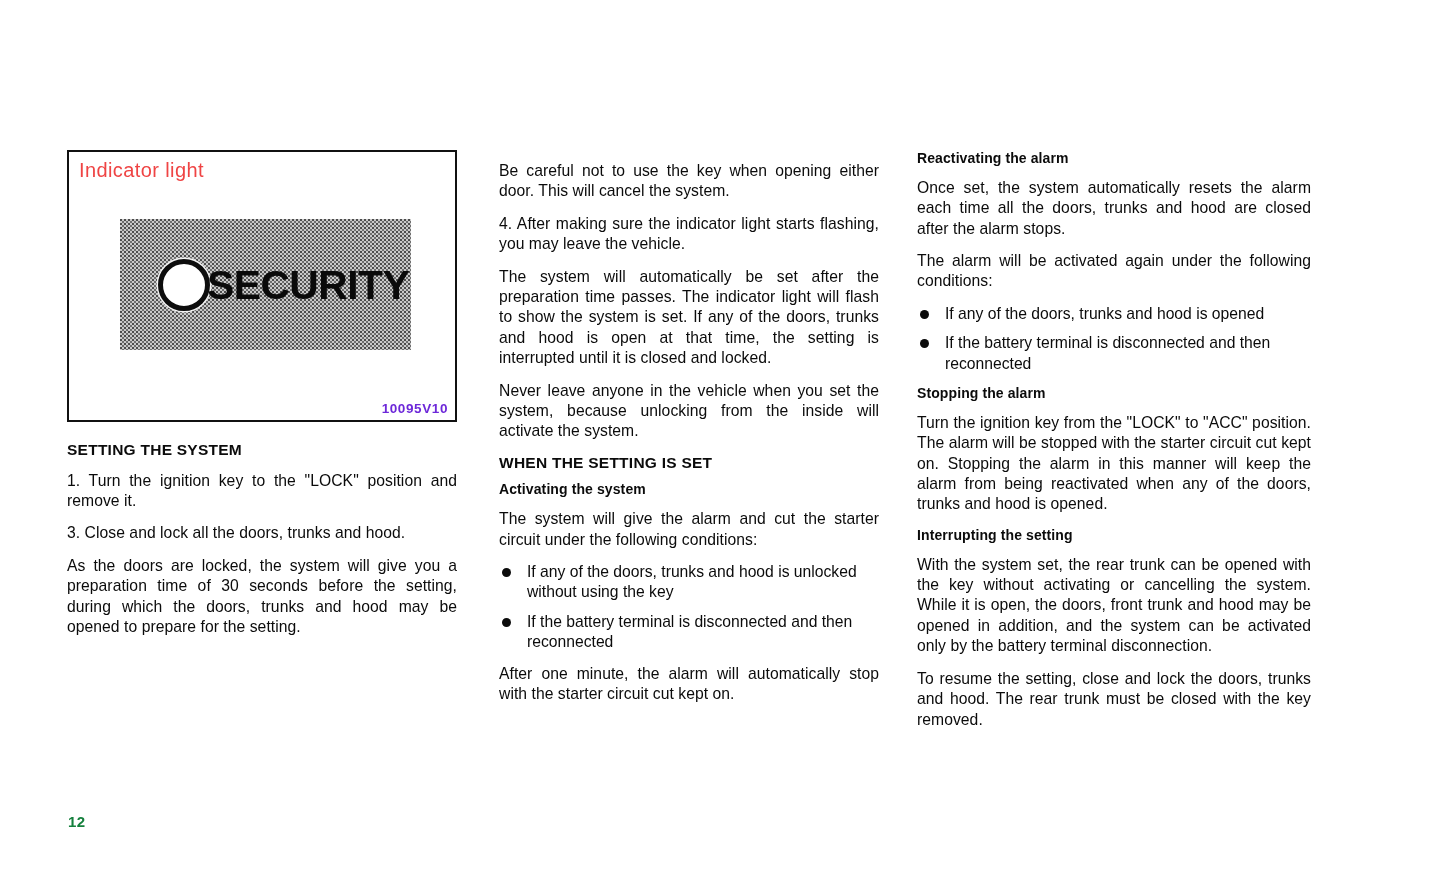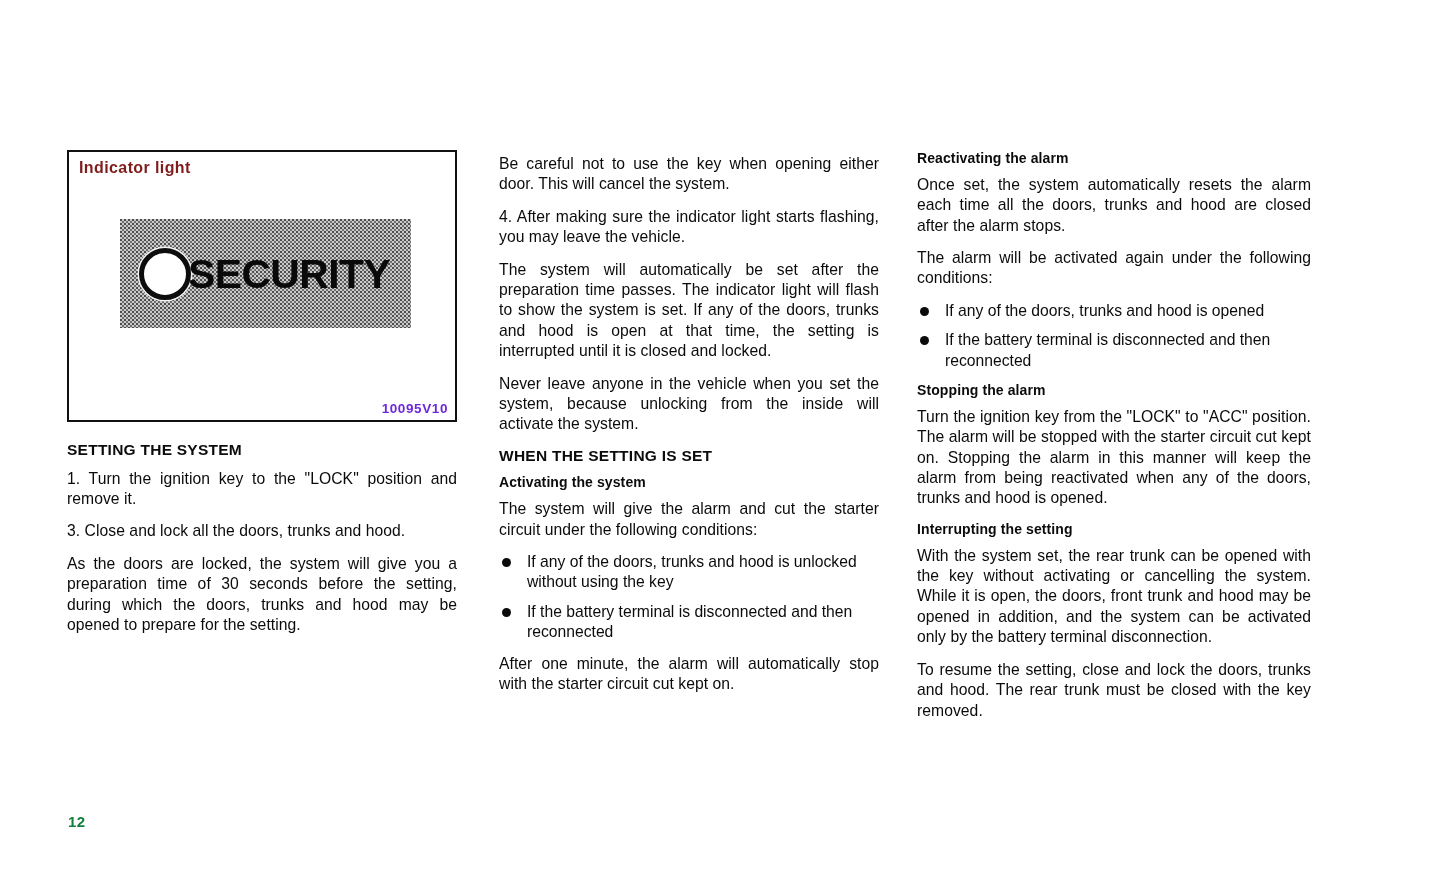--- a/index.html
+++ b/index.html
@@ -37,51 +37,51 @@
     width: 390px;
     height: 272px;
     border: 2px solid #111;
     background: #fff;
     margin-bottom: 19px;
   }
   .figure-caption-top {
     position: absolute;
     top: 8px;
     left: 10px;
-    font-size: 16px;
-    font-weight: bold;
+    font-size: 20px;
+    font-weight: normal;
     letter-spacing: 0.4px;
     line-height: 1;
-    color: #7f1d1d;
+    color: #ef4444;
   }
   .figure-code {
     position: absolute;
     right: 7px;
     bottom: 4px;
     font-size: 13.5px;
     font-weight: bold;
     letter-spacing: 0.6px;
     font-family: "Liberation Sans", sans-serif;
     color: #6d28d9;
   }
   .indicator-panel {
     position: absolute;
     left: 51px;
     top: 67px;
     width: 291px;
-    height: 109px;
+    height: 131px;
     background-color: #c9c9c9;
     background-image:
       radial-gradient(circle at 1px 1px, rgba(0,0,0,0.62) 0.9px, transparent 1.1px),
       radial-gradient(circle at 3px 3px, rgba(0,0,0,0.45) 0.8px, transparent 1.0px);
     background-size: 4px 4px, 4px 4px;
     display: flex;
     align-items: center;
     justify-content: flex-start;
-    padding-left: 19px;
+    padding-left: 38px;
     box-sizing: border-box;
   }
   .indicator-ring {
     width: 42px;
     height: 42px;
     border-radius: 50%;
     border: 5px solid #0d0d0d;
     background: #ffffff;
     box-shadow: 0 0 0 1.5px #f2f2f2;
     flex: 0 0 auto;
@@ -109,21 +109,21 @@
   .h-minor {
     font-size: 14px;
     font-weight: bold;
     letter-spacing: 0.1px;
     margin: 9px 0 8px 0;
     line-height: 1.2;
   }
   p.body {
     font-size: 15.7px;
     line-height: 1.30;
-    margin: 4px 0 12px 0;
+    margin: 11px 0 12px 0;
     text-align: justify;
     text-justify: inter-word;
     letter-spacing: 0.05px;
   }
   p.body.last { margin-bottom: 0; }
   p.body.ragged { text-align: left; }
 
   ul.bullets {
     list-style: none;
     margin: 0 0 11px 0;

